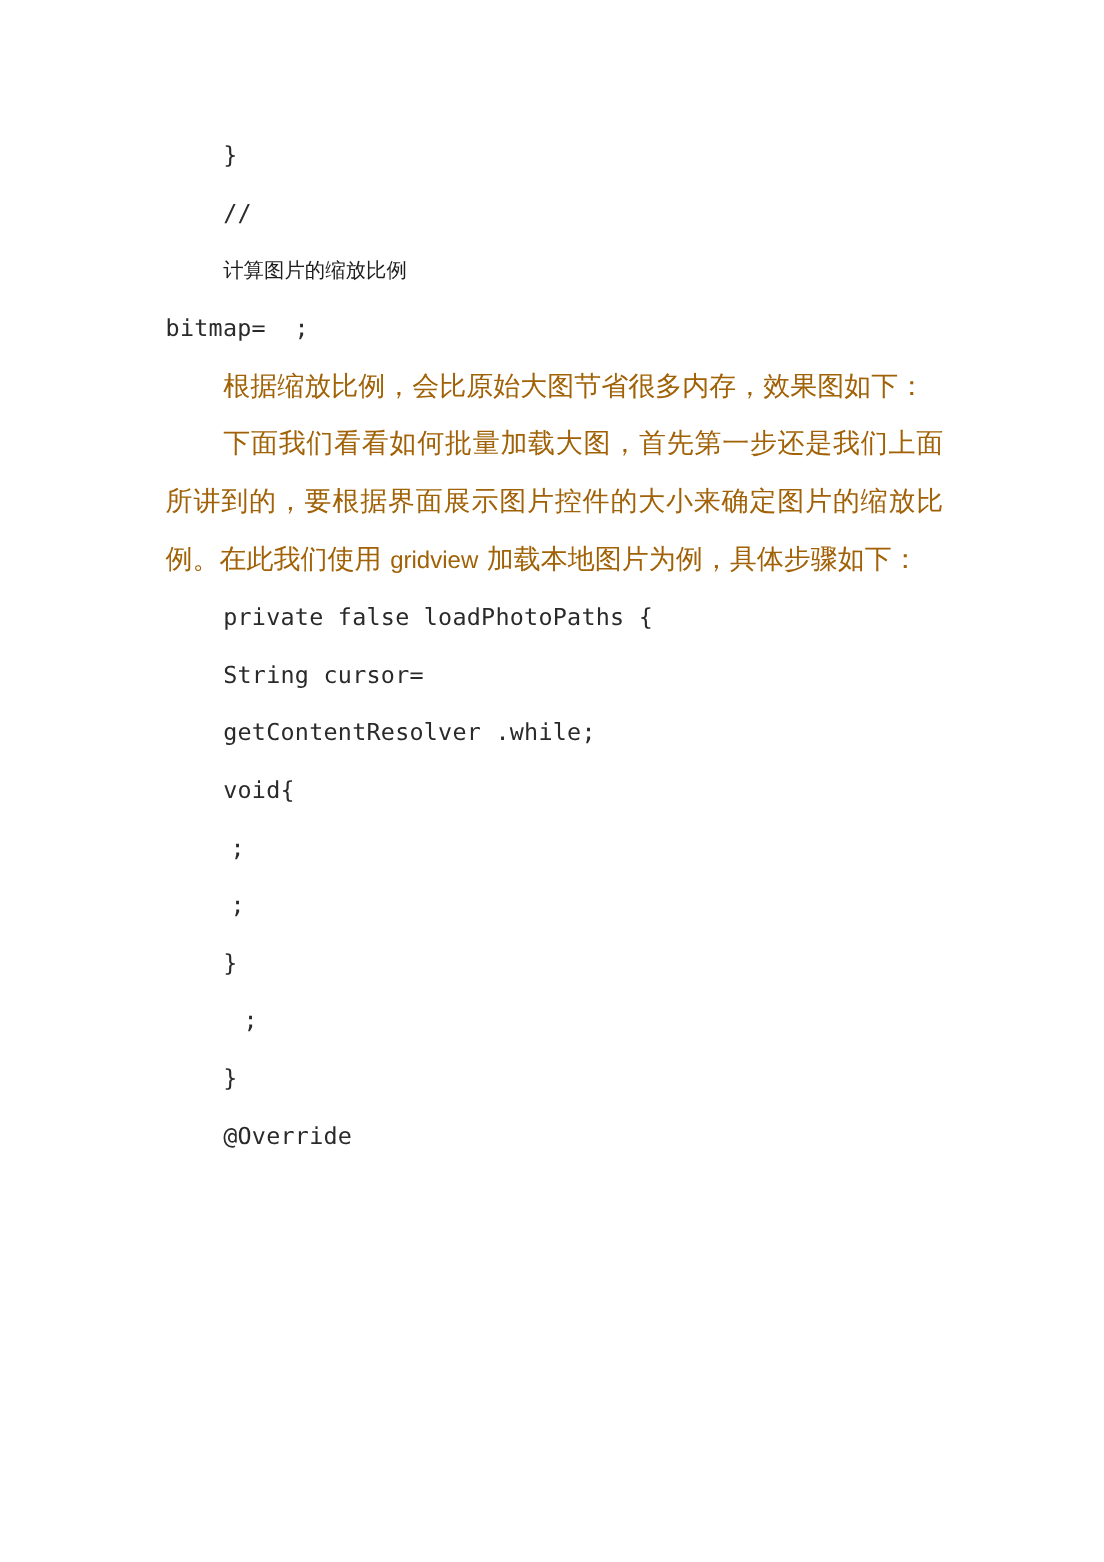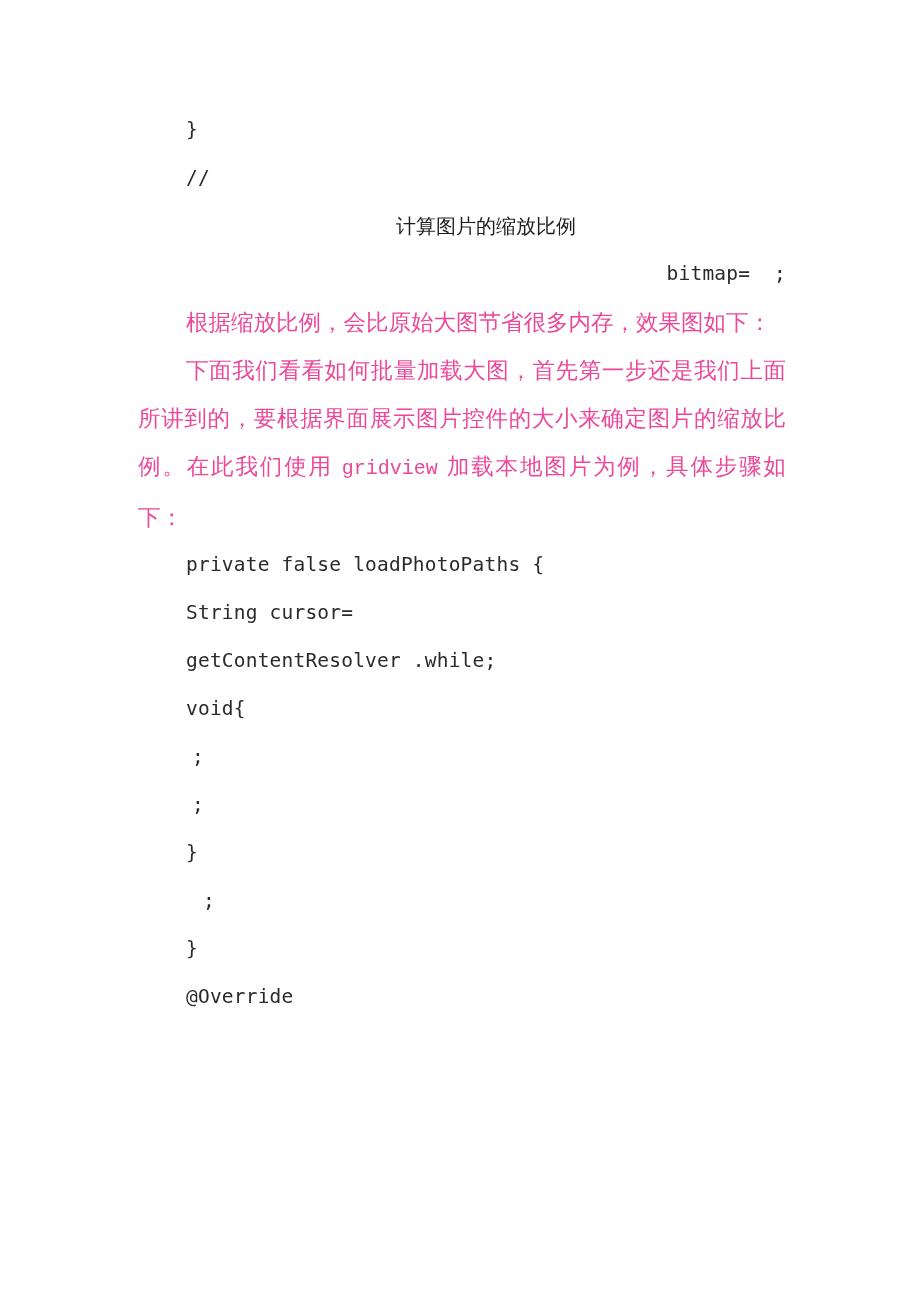--- a/index.html
+++ b/index.html
@@ -39,48 +39,47 @@
   
   .code {
     font-family: "DejaVu Sans Mono", "Liberation Mono", monospace;
     font-size: 19.5px;
     color: #2a2a2a;
   }
   .indent-1 { padding-left: 48px; }
   .indent-code { padding-left: 48px; }
   .indent-semi { padding-left: 54px; }
   .indent-semi2 { padding-left: 65px; }
-  .flush { padding-left: 0; text-align: right; }
+  .flush { padding-left: 0; }
 
   
   .para {
     font-size: 22.5px;
     line-height: 48px;
     text-align: justify;
     text-justify: inter-character;
     text-indent: 48px;
-    color: #ec4899;
+    color: #a16207;
     margin: 0;
     font-family: "DejaVu Serif", "Liberation Serif", serif;
   }
   .para .mono {
-    font-family: Liberation Mono, monospace;
+    font-family: Liberation Sans, sans-serif;
     font-size: 20px;
   }
   .para-block { width: 648px; }
 
   
   .cjk-line {
-    font-size: 20px;
+    font-size: 17px;
     line-height: 48px;
     height: 48px;
     padding-left: 48px;
     color: #1d1d1d;
     white-space: pre;
-    text-align: center;
   }
 </style>
 </head>
 <body>
 
 <div id="page">
   <div class="doc-body">
 
     <div class="line code indent-1">}</div>
 

